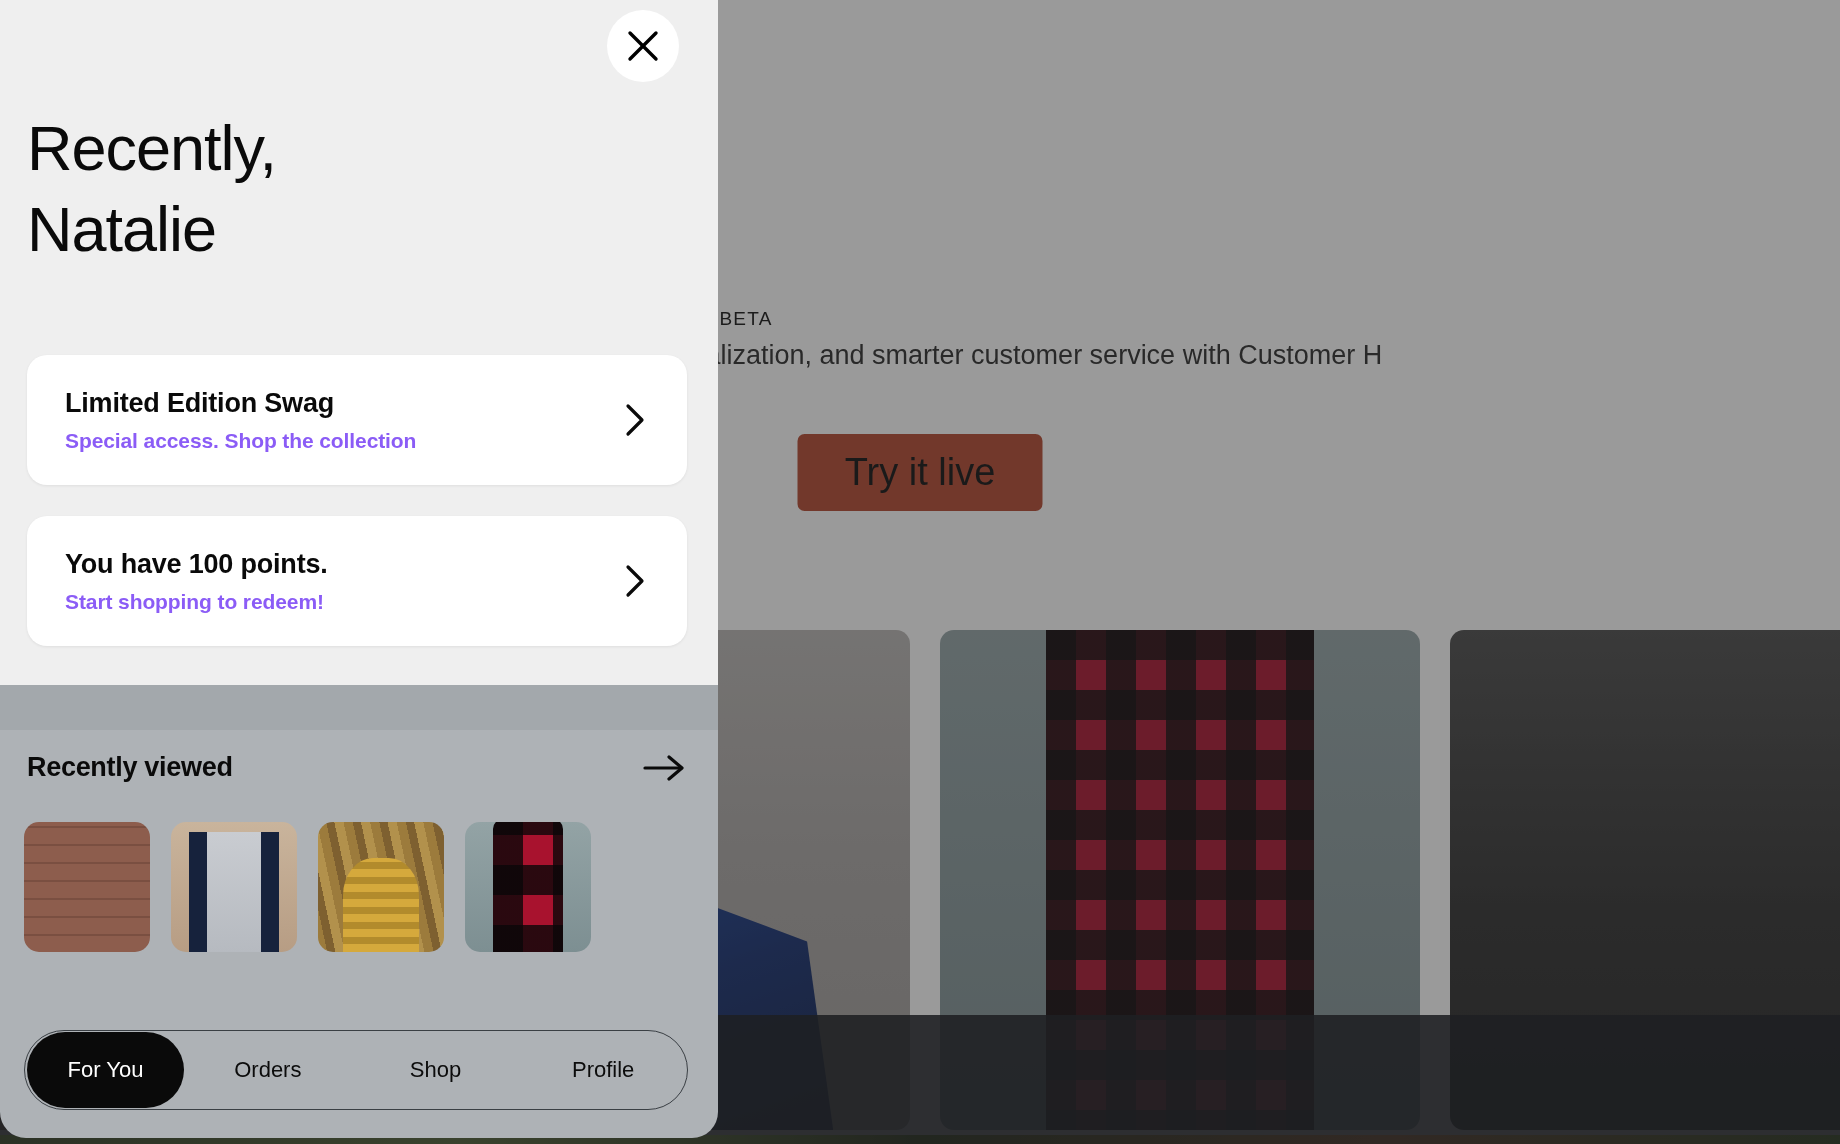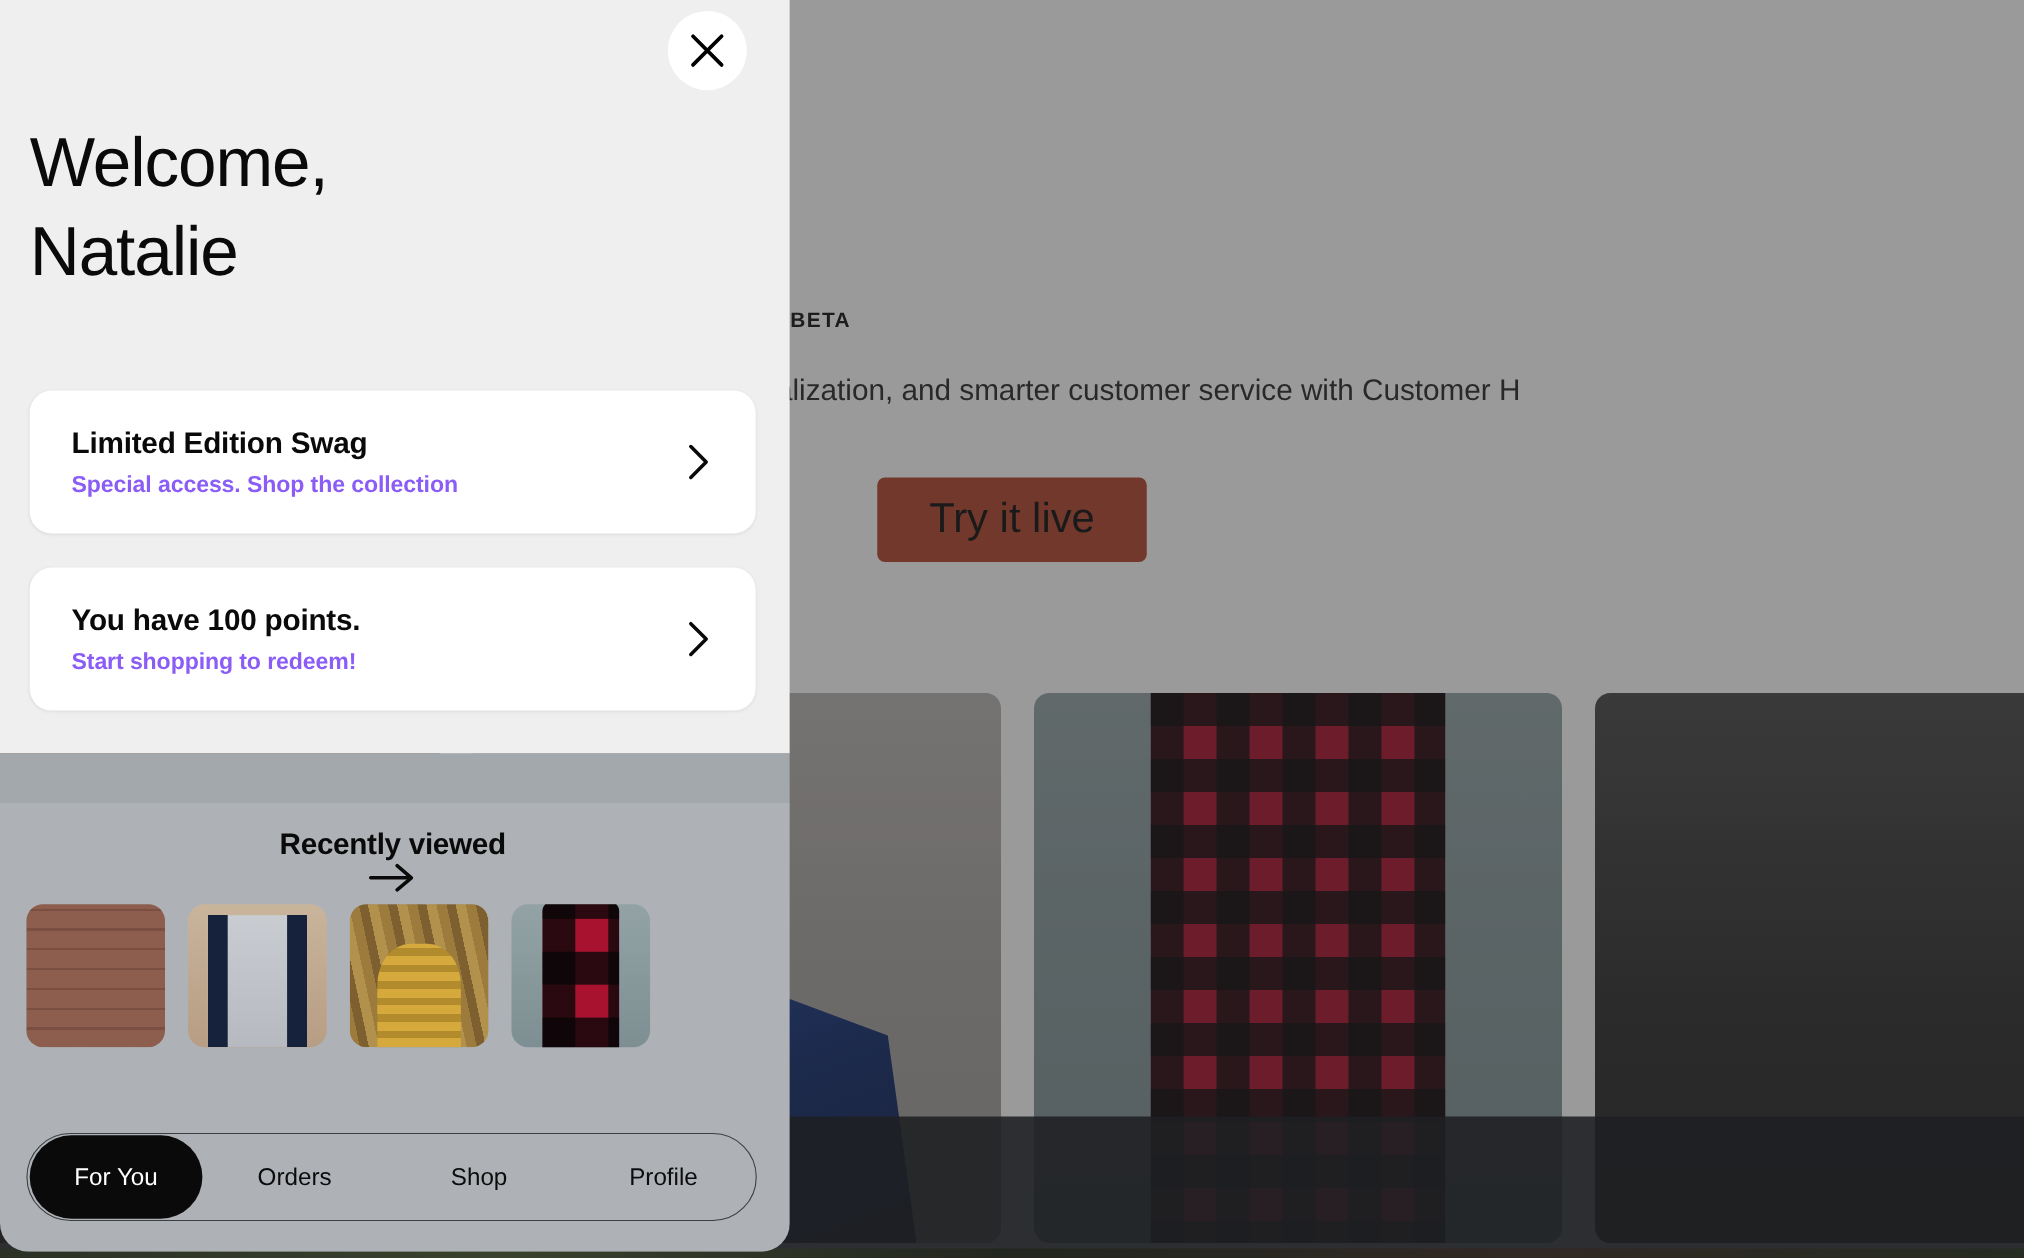--- a/index.html
+++ b/index.html
@@ -14,23 +14,23 @@
   #bg-page {
     position:absolute; inset:0;
     background:#ffffff;
     overflow:hidden;
   }
   #bg-hero {
     position:absolute; left:0; top:0; width:1840px; height:640px;
     background:#ffffff;
   }
   #bg-beta {
-    position:absolute; top:281px; left:0; width:1492px;
+    position:absolute; top:308px; left:0; width:1492px;
     text-align:center;
-    font-size:19px; font-weight:bold; letter-spacing:1.2px; color:#111;
+    font-size:19px; font-weight:normal; letter-spacing:1.2px; color:#111;
   }
   #bg-tagline {
     position:absolute; top:340px; left:0; width:1840px;
     text-align:center;
     font-size:27px; color:#2b2b2b; white-space:nowrap;
   }
   #bg-cta {
     position:absolute; left:50%; top:434px; transform:translateX(-50%);
     width:245px; height:77px;
     background:#b4472f;
@@ -182,21 +182,21 @@
   }
   .promo-sub {
     font-size:21px; font-weight:bold; color:#8b5cf6;
     letter-spacing:-.1px;
   }
   .promo-chev { width:28px; height:44px; flex:0 0 auto; }
 
   #recent-header {
     position:absolute; left:27px; top:752px;
     width:660px;
-    display:flex; align-items:center; justify-content:space-between;flex-direction:column;
+    display:flex; align-items:center; justify-content:space-between;
   }
   #recent-title {
     font-size:27px; font-weight:bold; color:#0a0a0a; letter-spacing:-.3px;
   }
   #recent-arrow { width:44px; height:30px; }
 
   #thumbs {
     position:absolute; left:24px; top:822px;
     display:flex; gap:21px;
   }
@@ -260,21 +260,21 @@
 
   <button id="close-btn">
     <span>
       <svg width="34" height="34" viewBox="0 0 34 34">
         <line x1="4" y1="4" x2="30" y2="30" stroke="#000" stroke-width="3.4" stroke-linecap="round"></line>
         <line x1="30" y1="4" x2="4" y2="30" stroke="#000" stroke-width="3.4" stroke-linecap="round"></line>
       </svg>
     </span>
   </button>
 
-  <div id="welcome" style="white-space:pre-line;">Welcome,
+  <div id="welcome" style="white-space:pre-line;">Recently,
 Natalie</div>
 
   <div class="promo-card" id="promo-0">
     <div class="promo-text">
       <div class="promo-title">Limited Edition Swag</div>
       <div class="promo-sub">Special access. Shop the collection</div>
     </div>
     <span class="promo-chev">
       <svg width="28" height="44" viewBox="0 0 28 44">
         <polyline points="7,8 21,22 7,36" fill="none" stroke="#0a0a0a" stroke-width="3.2" stroke-linecap="round" stroke-linejoin="round"></polyline>

